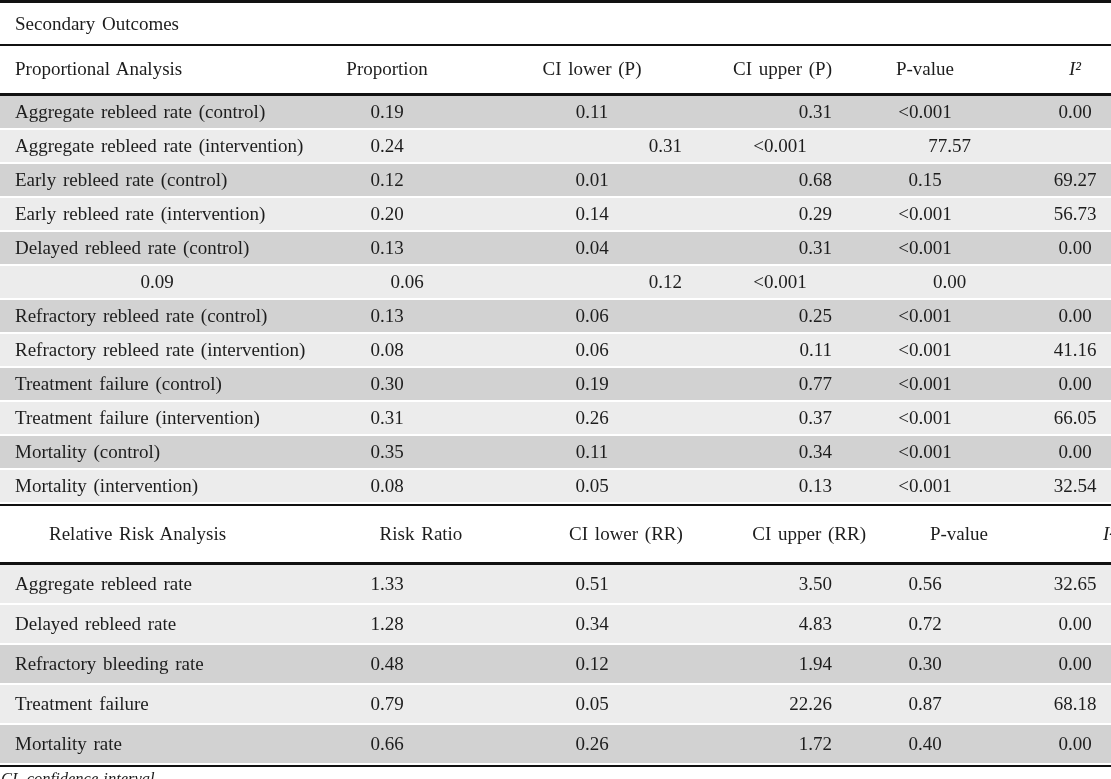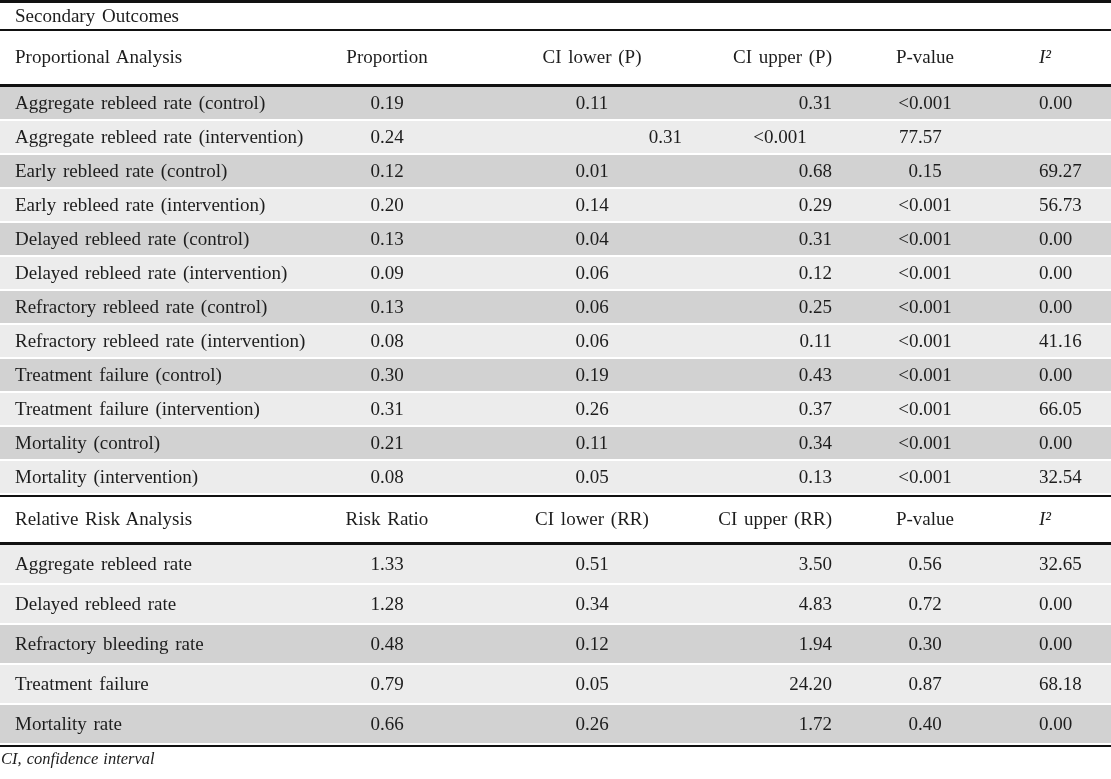--- a/index.html
+++ b/index.html
@@ -17,53 +17,53 @@
     font-family:"Liberation Serif", serif;
     color:var(--text);
     word-spacing:2px;
     background:#ffffff;
   }
   .rule{width:100%;}
   .rule-3{height:3px;background:var(--rule);}
   .rule-2{height:2px;background:var(--rule);}
   .rule-1{height:1.5px;background:var(--rule);}
   .title-row{
-    height:26px;
+    height:41px;
     display:flex;align-items:center;
     padding-left:15px;
     font-size:19px;
     box-sizing:border-box;
   }
   .hrow{
     display:grid;
     grid-template-columns:340px 120px 250px 150px 140px 111px;
     align-items:center;
-    height:53px;
+    height:47px;
     font-size:19px;
   }
-  .sec-1 .hrow{height:45px;}
+  .sec-1 .hrow{height:56px;margin-left:34px;}
   .row{
     display:grid;
     grid-template-columns:340px 120px 250px 150px 140px 111px;
     align-items:center;
     height:34px;
     box-sizing:border-box;
     border-bottom:2px solid #ffffff;
     font-size:19px;
   }
   .sec-1 .row{height:40px;}
   .row.dark{background:var(--row-dark);}
   .row.light{background:var(--row-light);}
   .c{white-space:nowrap;overflow:visible;}
   .c1{padding-left:15px;text-align:left;}
   .c2{text-align:center;padding-right:26px;}
   .c3{text-align:center;padding-left:14px;}
   .c4{text-align:right;padding-right:28px;}
   .c5{text-align:center;padding-right:10px;}
-  .c6{padding-left:39px;}
+  .c6{text-align:center;padding-left:39px;}
   .hrow .c6{font-style:italic;}
   .footnote{
     font-style:italic;
     font-size:16.5px;
     padding:2px 0 0 1px;
     word-spacing:1px;
   }
 </style>
 </head>
 <body>
@@ -125,21 +125,20 @@
   <div class="row dark">
     <div class="c c1">Delayed rebleed rate (control)</div>
     <div class="c c2 val">0.13</div>
     <div class="c c3 val">0.04</div>
     <div class="c c4 val">0.31</div>
     <div class="c c5 val">&lt;0.001</div>
     <div class="c c6 val">0.00</div>
   </div>
 
   <div class="row light">
-    <div class="c c1">Delayed rebleed rate (intervention)</div>
     <div class="c c2 val">0.09</div>
     <div class="c c3 val">0.06</div>
     <div class="c c4 val">0.12</div>
     <div class="c c5 val">&lt;0.001</div>
     <div class="c c6 val">0.00</div>
   </div>
 
   <div class="row dark">
     <div class="c c1">Refractory rebleed rate (control)</div>
     <div class="c c2 val">0.13</div>
@@ -155,37 +154,37 @@
     <div class="c c3 val">0.06</div>
     <div class="c c4 val">0.11</div>
     <div class="c c5 val">&lt;0.001</div>
     <div class="c c6 val">41.16</div>
   </div>
 
   <div class="row dark">
     <div class="c c1">Treatment failure (control)</div>
     <div class="c c2 val">0.30</div>
     <div class="c c3 val">0.19</div>
-    <div class="c c4 val">0.43</div>
+    <div class="c c4 val">0.77</div>
     <div class="c c5 val">&lt;0.001</div>
     <div class="c c6 val">0.00</div>
   </div>
 
   <div class="row light">
     <div class="c c1">Treatment failure (intervention)</div>
     <div class="c c2 val">0.31</div>
     <div class="c c3 val">0.26</div>
     <div class="c c4 val">0.37</div>
     <div class="c c5 val">&lt;0.001</div>
     <div class="c c6 val">66.05</div>
   </div>
 
   <div class="row dark">
     <div class="c c1">Mortality (control)</div>
-    <div class="c c2 val">0.21</div>
+    <div class="c c2 val">0.35</div>
     <div class="c c3 val">0.11</div>
     <div class="c c4 val">0.34</div>
     <div class="c c5 val">&lt;0.001</div>
     <div class="c c6 val">0.00</div>
   </div>
 
   <div class="row light">
     <div class="c c1">Mortality (intervention)</div>
     <div class="c c2 val">0.08</div>
     <div class="c c3 val">0.05</div>
@@ -232,21 +231,21 @@
     <div class="c c3 val">0.12</div>
     <div class="c c4 val">1.94</div>
     <div class="c c5 val">0.30</div>
     <div class="c c6 val">0.00</div>
   </div>
 
   <div class="row light">
     <div class="c c1">Treatment failure</div>
     <div class="c c2 val">0.79</div>
     <div class="c c3 val">0.05</div>
-    <div class="c c4 val">24.20</div>
+    <div class="c c4 val">22.26</div>
     <div class="c c5 val">0.87</div>
     <div class="c c6 val">68.18</div>
   </div>
 
   <div class="row dark">
     <div class="c c1">Mortality rate</div>
     <div class="c c2 val">0.66</div>
     <div class="c c3 val">0.26</div>
     <div class="c c4 val">1.72</div>
     <div class="c c5 val">0.40</div>

